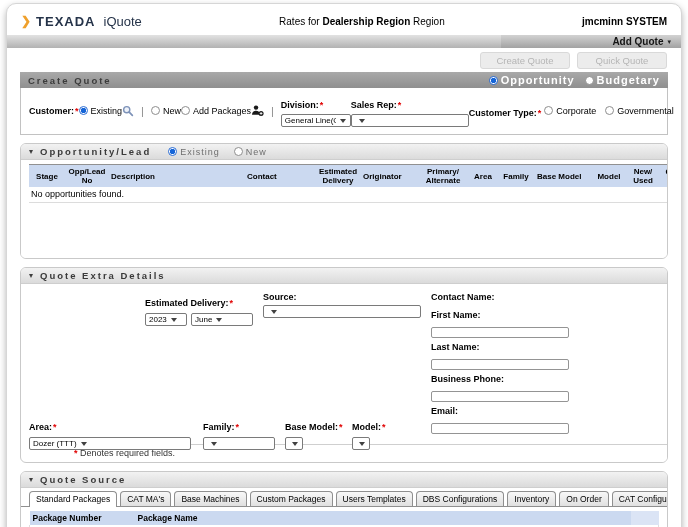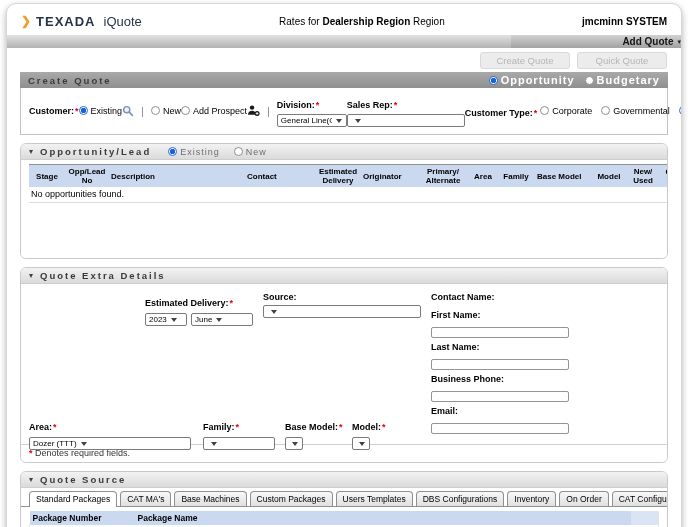--- a/index.html
+++ b/index.html
@@ -12,21 +12,21 @@
   .logo .chev{color:#efa02c;font-weight:bold;font-size:12px;line-height:1;}
   .logo .brand{font-size:13px;font-weight:bold;letter-spacing:1px;color:#253349;}
   .logo .prod{font-size:13px;color:#253349;margin-left:3px;}
   .rates{flex:1;text-align:center;font-size:10px;color:#000;}
   .rates b{font-weight:bold;}
   .user{font-size:10px;font-weight:bold;color:#000;white-space:nowrap;}
   
   .menubar{height:13px;background:linear-gradient(#e2e2e2,#b2b2b2);position:relative;}
   .menubar .mb-right{position:absolute;right:0;top:0;bottom:0;width:170px;
     background:linear-gradient(#d2d2d2,#a2a2a2);display:flex;align-items:center;
-    justify-content:flex-end;gap:4px;cursor:pointer;}
+    justify-content:flex-end;padding-right:10px;gap:4px;cursor:pointer;}
   .mb-right .mb-label{font-size:10px;font-weight:bold;color:#141414;}
   .mb-right .mb-caret{font-size:7px;color:#222;line-height:1;}
   
   .toolbar{display:flex;justify-content:flex-end;gap:7px;padding:4px 14px 3px;}
   .btn-disabled{font-size:9.5px;color:#b5b5b5;background:#ececec;border:1px solid #d9d9d9;
     border-radius:3px;padding:2px 0;width:88px;text-align:center;}
   
   .content{padding:0 13px 8px;}
   
   .cq-bar{height:16px;background:linear-gradient(#a9a9a9,#8f8f8f);display:flex;align-items:center;padding:0 8px;}
@@ -73,21 +73,21 @@
   .qed-body{position:relative;height:160px;background:#fff;}
   .fgroup{position:absolute;display:flex;flex-direction:column;gap:3px;}
   .radio-row{display:flex;align-items:center;gap:6px;}
   .ti{box-sizing:border-box;border:1px solid #949494;border-radius:2px;height:11px;width:138px;
     font-size:8.5px;padding:0 3px;font-family:"Liberation Sans",sans-serif;}
   .contact-col{position:absolute;left:410px;top:8px;width:150px;}
   .contact-col .chead{margin-bottom:8px;}
   .contact-col .clabel{margin:3px 0 1px;}
   .gk-btn{margin-top:5px;border:1px solid #9a9a9a;background:linear-gradient(#f6f6f6,#dedede);
     border-radius:2px;font-size:8.5px;color:#1c1c1c;padding:2px 0;width:134px;text-align:center;cursor:pointer;}
-  .qed-footer{border-top:1px solid #cfcfcf;background:#fff;padding:3px 8px 4px;font-size:9px;color:#333;}
+  .qed-footer{border-top:1px solid #cfcfcf;background:#fff;padding:3px 8px 4px;font-size:9px;color:#333;margin-left:45px;}
   
   .tabs{display:flex;align-items:flex-end;gap:3px;padding:3px 8px 0;border-bottom:1px solid #8f8f8f;background:#fff;}
   .tab{border:1px solid #8f8f8f;border-bottom:none;border-radius:4px 4px 0 0;padding:2px 6px 2px;
     font-size:8.5px;color:#000;background:linear-gradient(#f8f8f8,#e0e0e0);white-space:nowrap;cursor:pointer;}
   .tab.active{background:#fff;position:relative;margin-bottom:-1px;padding-bottom:3px;}
   .qs-body{padding:4px 8px 8px;background:#fff;}
   table.grid2{width:100%;border-collapse:collapse;table-layout:fixed;}
   table.grid2 th{background:#cbd9f0;font-size:8.5px;font-weight:bold;text-align:left;padding:2px 3px;margin-left:6px;}
   table.grid2 th.spacer{background:#dbe4f5;}
   table.grid2 td.empty{font-size:9px;padding:2px 3px 3px;border:1px solid #dedede;border-top:none;text-align:left;}
@@ -155,21 +155,21 @@
           </svg>
         </span>
         <span class="sep">|</span>
         <label class="ropt">
           <span class="radio"></span>
           <span class="rlbl">New</span>
         </label>
         <span style="width:14px"></span>
         <label class="ropt">
           <span class="radio"></span>
-          <span class="rlbl">Add Prospect</span>
+          <span class="rlbl">Add Packages</span>
         </label>
         <span style="width:4px"></span>
         <span class="icon-btn">
           <svg width="13" height="13" viewBox="0 0 16 16">
             <circle cx="6.2" cy="4.4" r="2.7" fill="#1a1a1a"></circle>
             <path d="M1.2 13.2c0-3.1 2.3-4.8 5-4.8s5 1.7 5 4.8z" fill="#1a1a1a"></path>
             <circle cx="12.4" cy="11.6" r="3.1" fill="#1a1a1a"></circle>
             <path d="M12.4 9.9v3.4M10.7 11.6h3.4" stroke="#fff" stroke-width="1.1"></path>
           </svg>
         </span>

